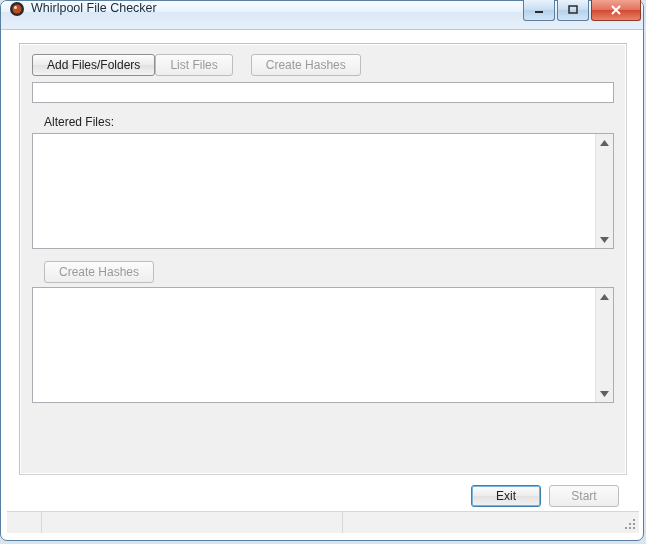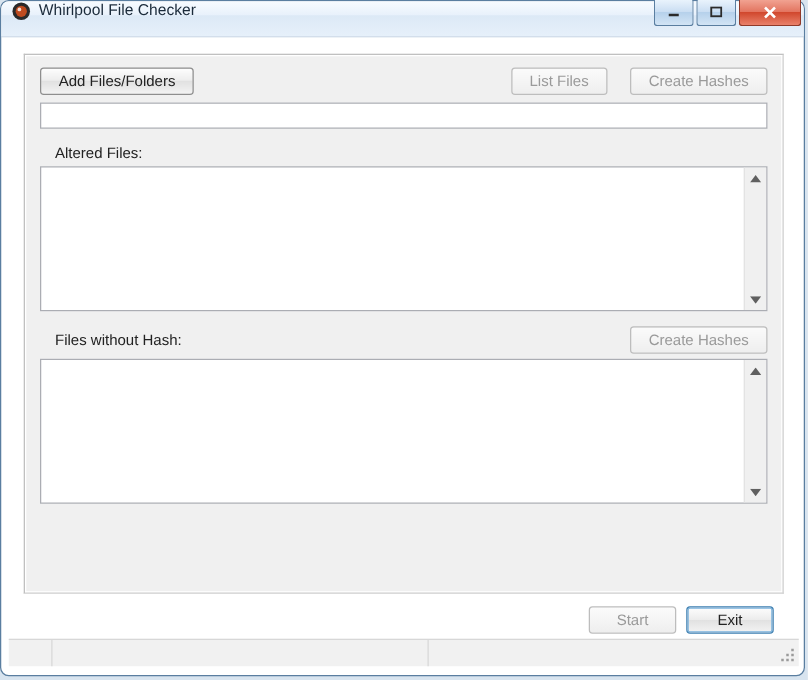--- a/index.html
+++ b/index.html
@@ -100,21 +100,20 @@
     border-left-color: #c0c0c0;
     box-shadow: 1px 1px 0 #ffffff inset, -1px -1px 0 #ffffff inset;
     background: #f0f0f0;
     box-sizing: border-box;
     padding: 10px 12px 10px 12px;
   }
 
   .row {
     display: flex;
     align-items: center;
-    justify-content: space-between;
   }
   .gap { gap: 18px; }
 
   .btn {
     height: 22px;
     min-width: 70px;
     padding: 0 14px;
     border: 1px solid #8e8e8e;
     border-radius: 3px;
     background: linear-gradient(to bottom,#fdfdfd 0%,#ececec 49%,#e1e1e1 50%,#f3f3f3 100%);
@@ -296,21 +295,20 @@
               <svg width="9" height="6">
                   <polygon points="0,0 9,0 4.5,6"></polygon>
                 </svg>
             </div>
           </div>
         </div>
       </div>
 
       <div class="section">
         <div class="section-header">
-          <span class="section-label">Files without Hash:</span>
           <button class="btn" disabled="">Create Hashes</button>
         </div>
         <div class="listwrap">
           <div class="list-scroll">
             <div class="scroll-arrow">
               <svg width="9" height="6">
                   <polygon points="4.5,0 9,6 0,6"></polygon>
                 </svg>
             </div>
             <div class="scroll-arrow">
@@ -319,22 +317,22 @@
                 </svg>
             </div>
           </div>
         </div>
       </div>
 
 
     </div>
 
     <div class="bottom-buttons">
+      <button class="btn default">Exit</button>
       <button class="btn" disabled="">Start</button>
-      <button class="btn default">Exit</button>
     </div>
 
     <div class="statusbar">
       <div class="cell"></div>
       <div class="cell"></div>
       <div class="grip">
         <svg width="14" height="14">
           <g fill="#9a9a9a">
             <rect x="10" y="10" width="2" height="2"></rect>
             <rect x="6" y="10" width="2" height="2"></rect>

